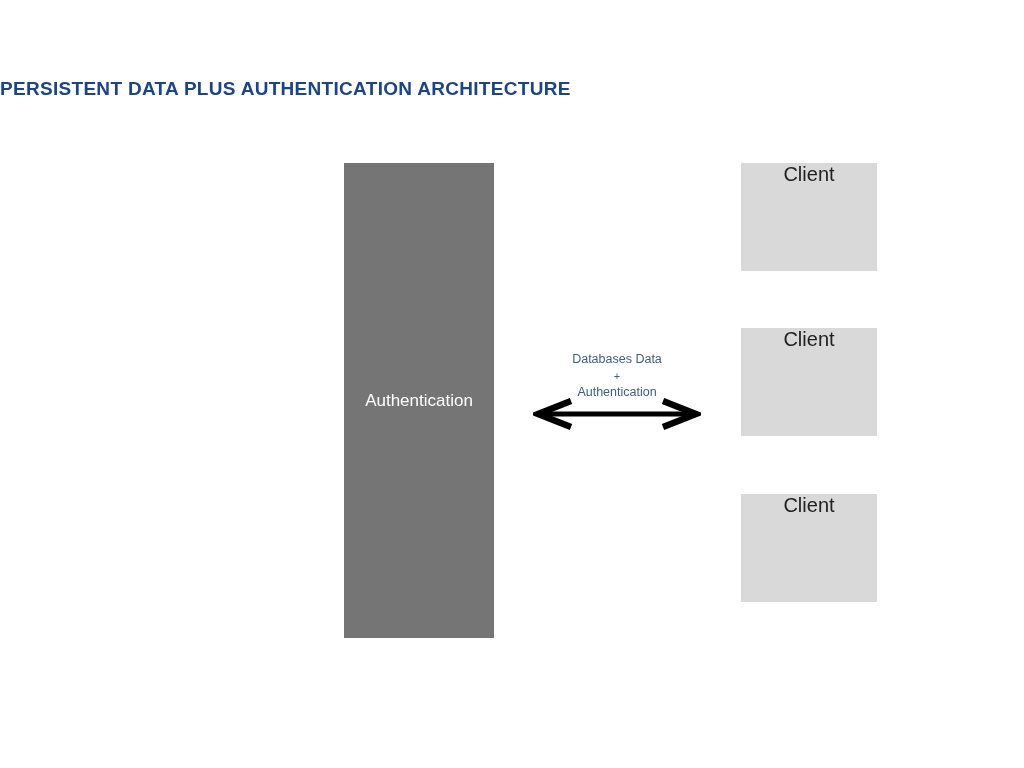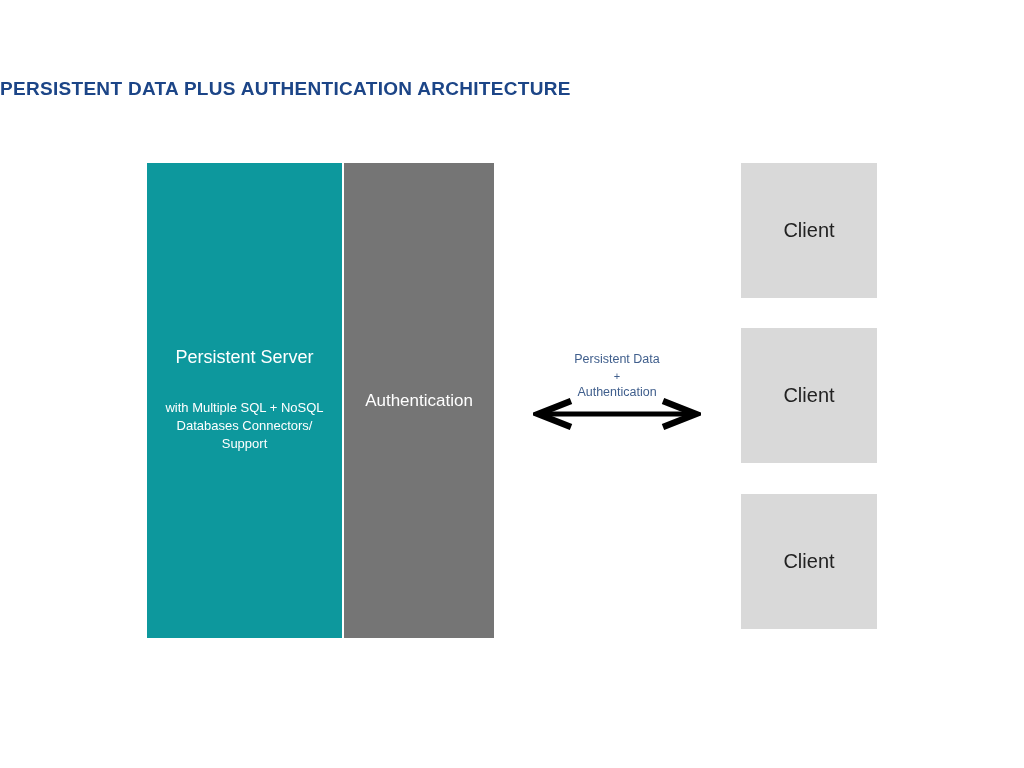--- a/index.html
+++ b/index.html
@@ -81,53 +81,46 @@
     position: absolute;
     left: 533px;
     top: 398px;
     width: 168px;
     height: 32px;
   }
   .client-box {
     position: absolute;
     left: 741px;
     width: 136px;
-    height: 135px;
+    height: 108px;
     background: #D9D9D9;
     color: #222222;
     display: flex;
-    align-items: center;
     justify-content: center;
     text-align: center;
   }
   .client-box.c1 { top: 163px; }
   .client-box.c2 { top: 328px; }
   .client-box.c3 { top: 494px; }
   .client-label { font-size: 20px; }
 </style>
 </head>
 <body>
 
 <div class="canvas">
 
   <div class="diagram-title">PERSISTENT DATA PLUS AUTHENTICATION ARCHITECTURE</div>
 
-  <div class="server-box">
-    <div class="server-title">Persistent Server</div>
-    <div class="server-subtitle">with Multiple SQL + NoSQL
-Databases Connectors/
-Support</div>
-  </div>
 
   <div class="auth-box">
     <div class="auth-label">Authentication</div>
   </div>
 
   <div class="link-block">
-    <p class="link-line1">Persistent Data</p>
+    <p class="link-line1">Databases Data</p>
     <p class="link-line2">+</p>
     <p class="link-line3">Authentication</p>
   </div>
 
   <div class="arrow-wrap">
     <svg width="168" height="32" viewBox="0 0 168 32">
       <line x1="8" y1="16" x2="160" y2="16" stroke="#000000" stroke-width="5"></line>
       <polyline points="38,3 5,16 38,29" fill="none" stroke="#000000" stroke-width="6.5"></polyline>
       <polyline points="130,3 163,16 130,29" fill="none" stroke="#000000" stroke-width="6.5"></polyline>
     </svg>

